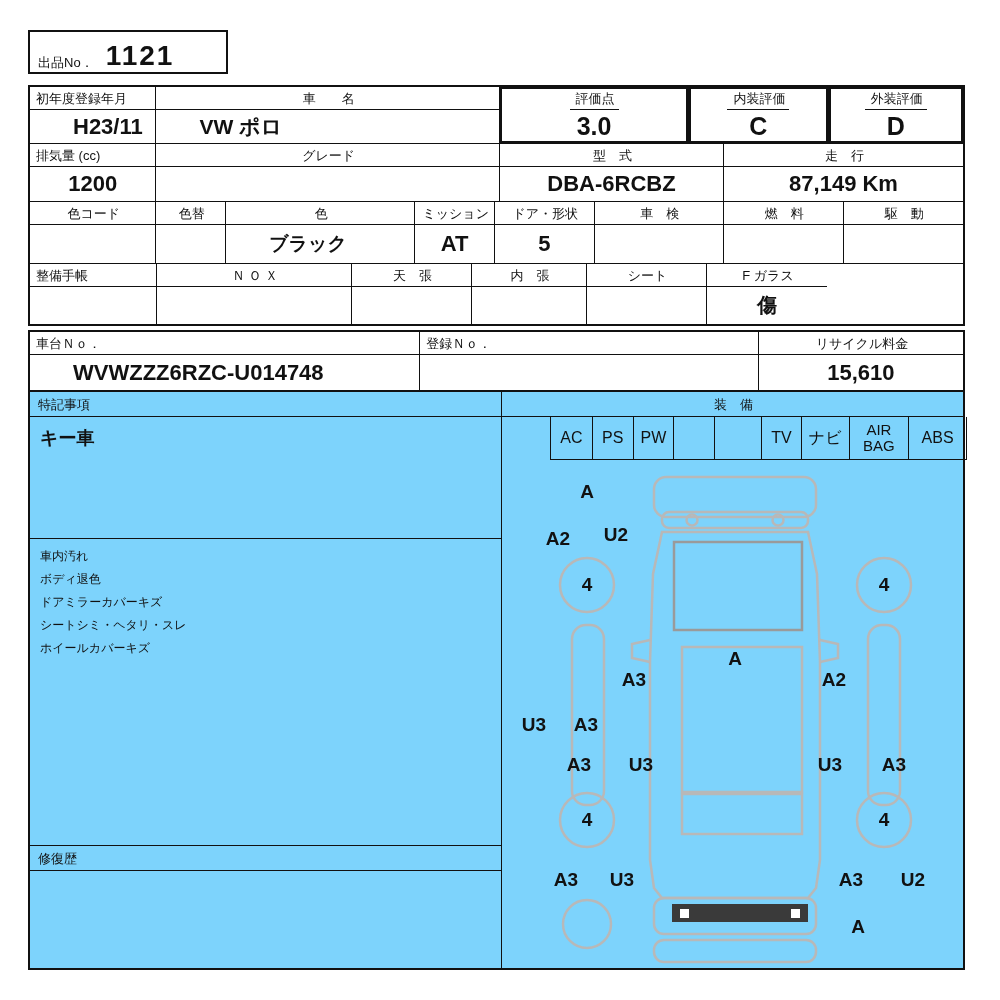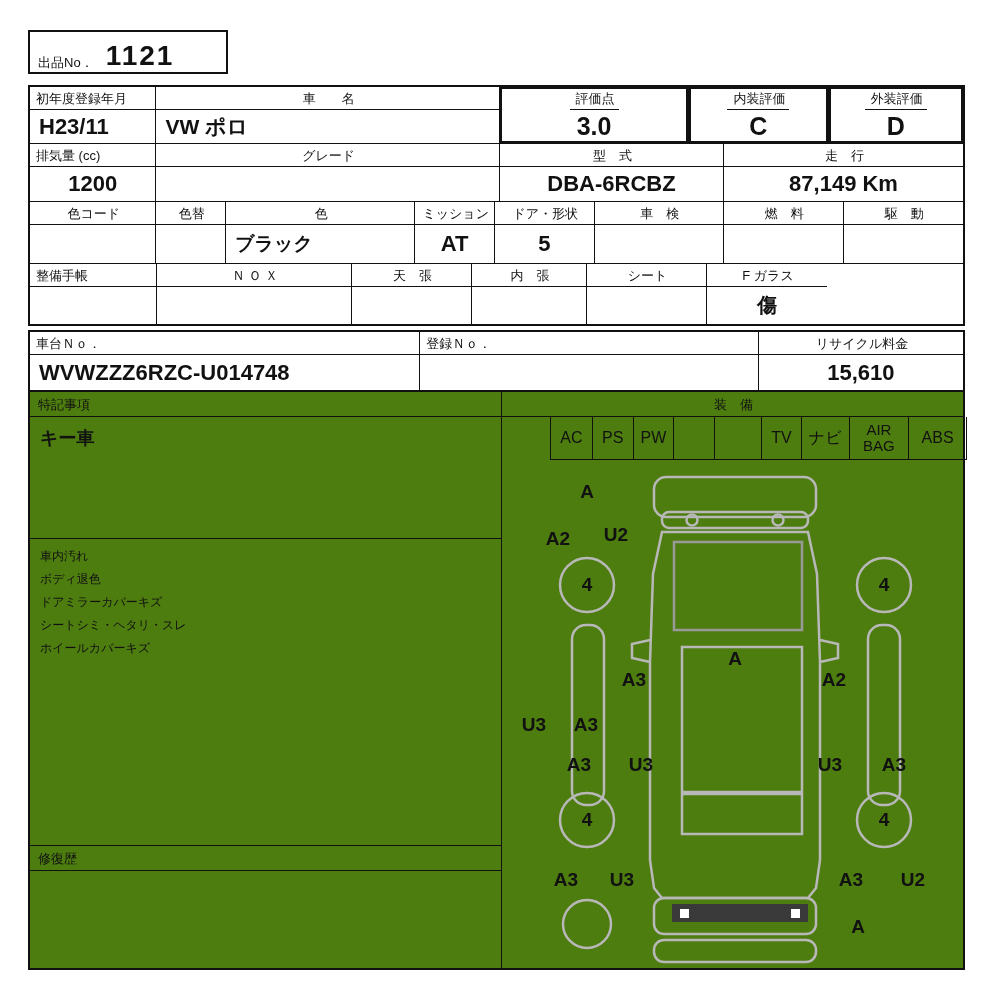--- a/index.html
+++ b/index.html
@@ -17,27 +17,27 @@
   .tbl { position:absolute; left:28px; width:937px; border:2px solid #111; background:#fff; }
   .row { display:flex; border-bottom:1px solid #111; }
   .row:last-child { border-bottom:none; }
   .cell { display:flex; flex-direction:column; border-right:1px solid #111; overflow:hidden; }
   .cell:last-child { border-right:none; }
   .lbl { flex:0 0 auto; border-bottom:1px solid #111; font-size:13px; line-height:1;
          padding:5px 4px 4px 6px; text-align:center; white-space:nowrap; }
   .lbl.left { text-align:left; }
   .val { flex:1; display:flex; align-items:center; justify-content:center;
          font-weight:bold; font-size:22px; white-space:nowrap; }
-  .val.left { justify-content:flex-start; padding-left:9px; }
+  .val.left { justify-content:flex-start; padding-left:9px;margin-left:34px; }
   .val.big { font-size:25px; }
   .heavy { box-shadow: inset 0 0 0 2px #111; align-items: center; }
 
   
   .bottom { position:absolute; left:28px; top:390px; width:937px; height:580px;
-            border:2px solid #111; display:flex; background:#4d7c0f; }
+            border:2px solid #111; display:flex; background:#7dd3fc; }
   .notes-col { width:472px; border-right:1px solid #111; display:flex; flex-direction:column; }
   .sec-lbl { flex:0 0 auto; height:25px; border-bottom:1px solid #111; font-size:13px;
              line-height:1; padding:6px 6px 0 8px; }
   .sec-lbl.center { text-align:center; }
   .special-area { height:122px; border-bottom:1px solid #111; padding:9px 10px; }
   .special-txt { font-size:18px; font-weight:bold; }
   .cond-area { height:307px; border-bottom:1px solid #111; padding:6px 10px; }
   .cond-line { font-size:12px; line-height:23px; }
   .repair-area { flex:1; }
 

